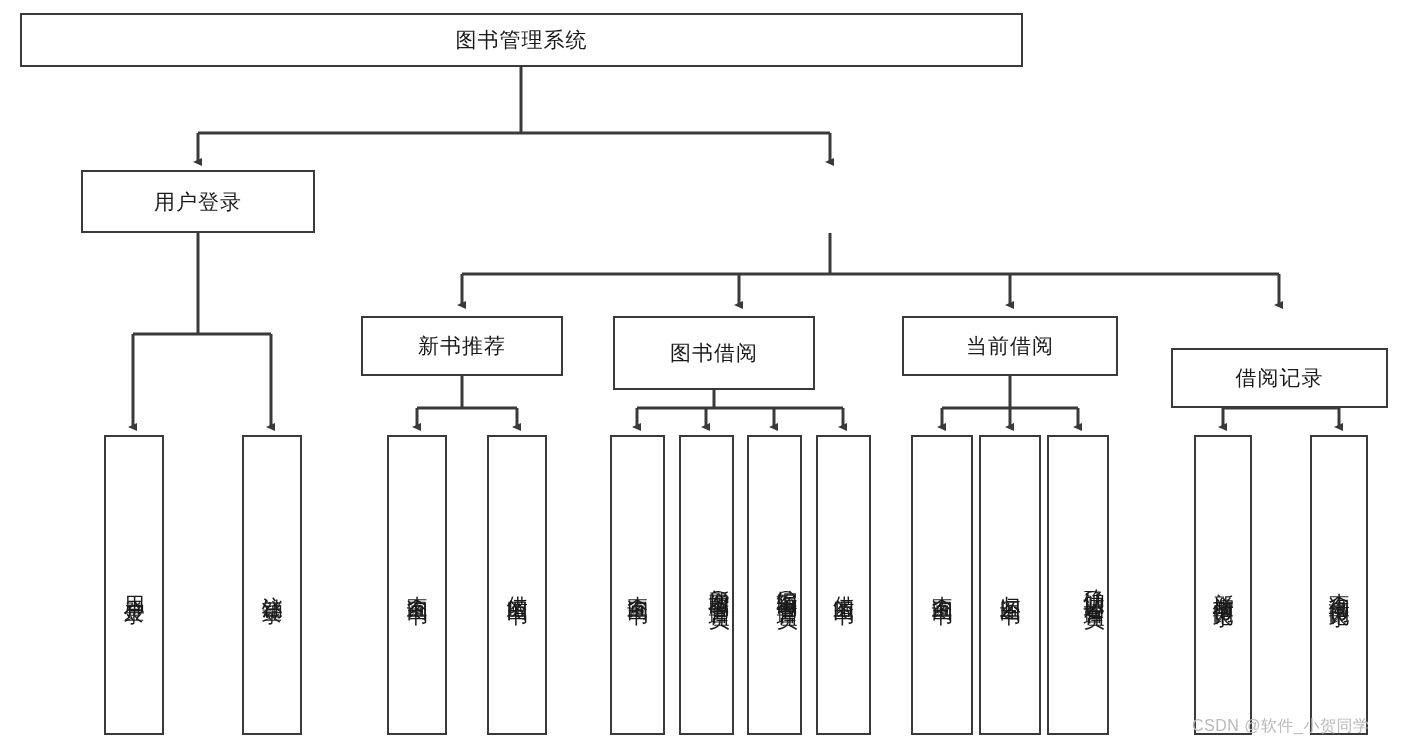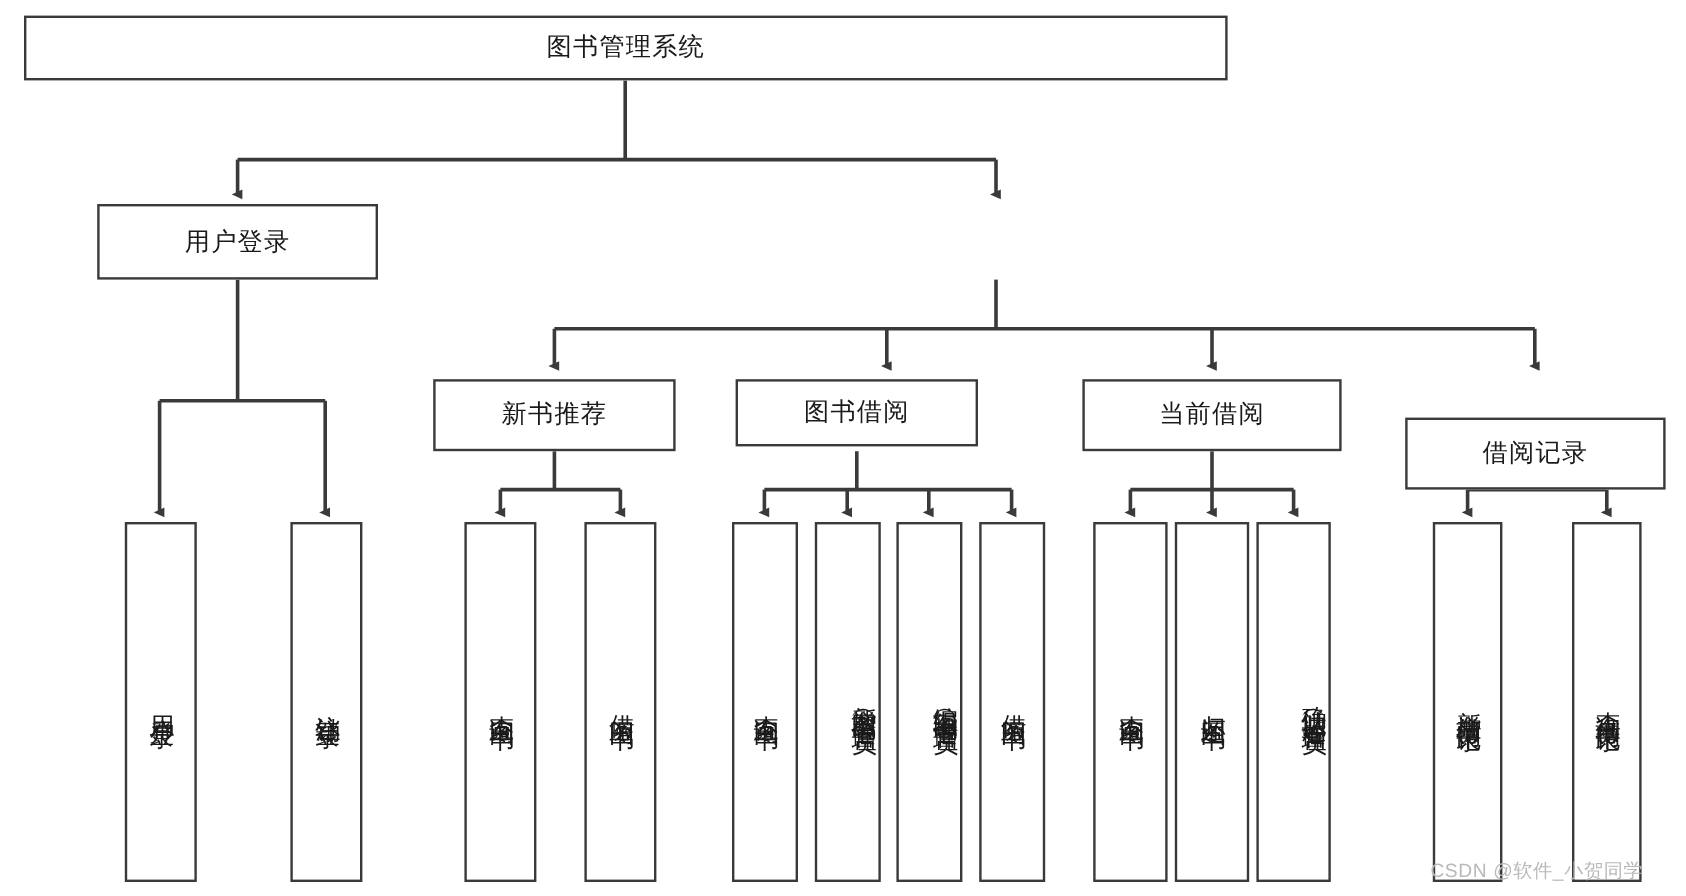--- a/index.html
+++ b/index.html
@@ -124,21 +124,21 @@
     <span>图书管理系统</span>
   </div>
 
   <div class="node node-h" style="left:81px; top:170px; width:234px; height:63px;">
     <span>用户登录</span>
   </div>
 
   <div class="node node-h" style="left:361px; top:316px; width:202px; height:60px;">
     <span>新书推荐</span>
   </div>
-  <div class="node node-h" style="left:613px; top:316px; width:202px; height:56px;">
+  <div class="node node-h" style="left:613px; top:316px; width:202px; height:74px;">
     <span>图书借阅</span>
   </div>
   <div class="node node-h" style="left:902px; top:316px; width:216px; height:60px;">
     <span>当前借阅</span>
   </div>
   <div class="node node-h" style="left:1171px; top:316px; width:217px; height:60px;margin-top:32px;">
     <span>借阅记录</span>
   </div>
 
   <div class="node node-v centerv" style="left:104px; top:435px; width:60px; height:300px;">

